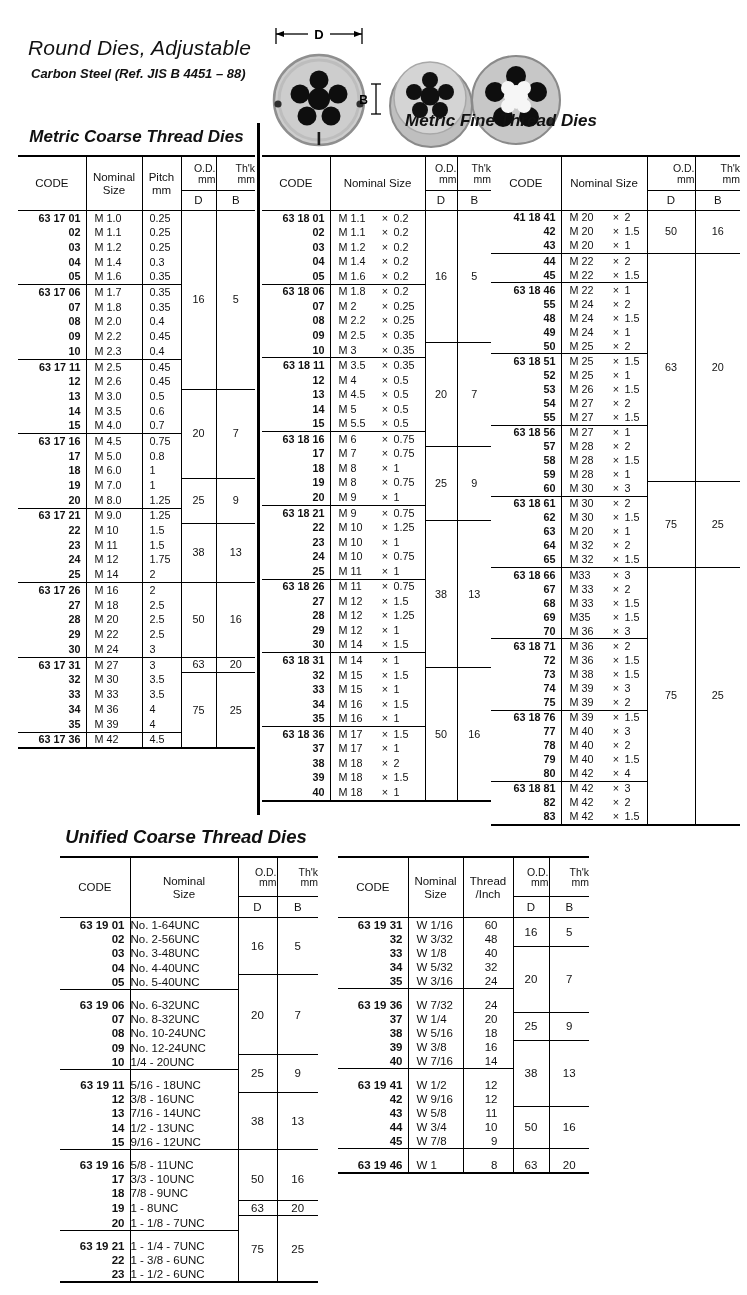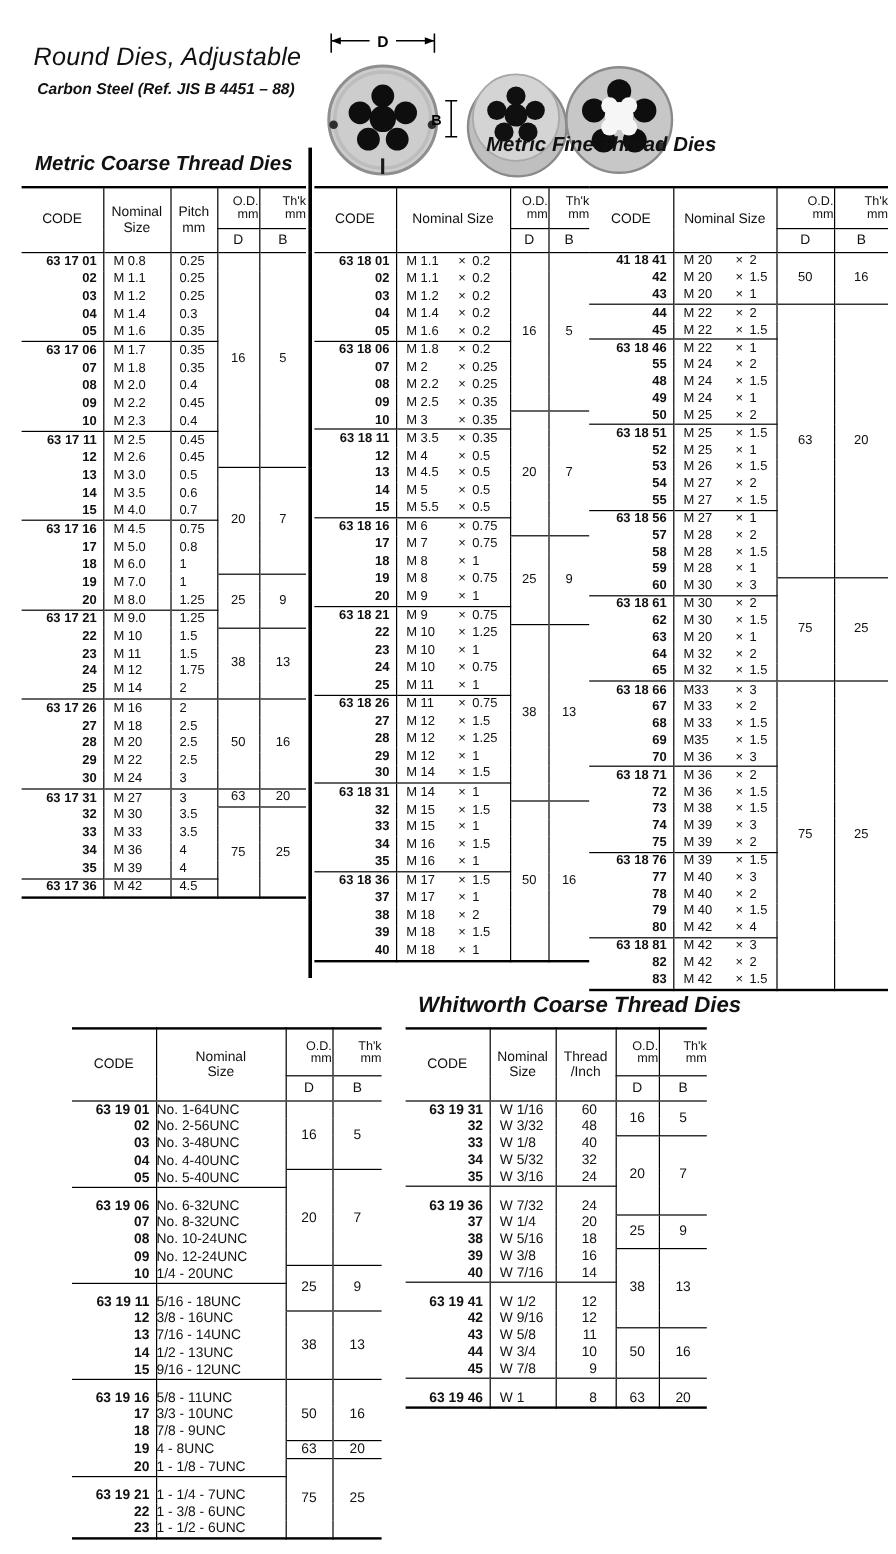--- a/index.html
+++ b/index.html
@@ -125,21 +125,21 @@
         <circle cx="240" cy="94" r="7"></circle>
           <circle cx="256" cy="94" r="7"></circle>
       </g>
       <circle cx="283" cy="110" r="3.4" fill="#2e2e2e"></circle>
     </g>
   </svg>
 
   <div class="sec-title" style="left:18px;width:237px;top:127px;">Metric Coarse Thread Dies</div>
   <div class="sec-title" style="left:262px;width:478px;top:111px;">Metric Fine Thread Dies</div>
   <div class="vdivider"></div>
-  <div class="sec-title big" style="left:330px;width:306px;top:826px;">Whitworth Coarse Thread Dies</div>
+  <div class="sec-title big" style="left:40px;width:292px;top:826px;">Unified Coarse Thread Dies</div>
 
   <table class="tbl coarse" style="left:18px;top:155px;width:237px;">
     <colgroup>
         <col style="width:68px">
         <col style="width:56px">
         <col style="width:39px">
         <col style="width:35px">
         <col style="width:39px">
       </colgroup>
     <thead>
@@ -163,21 +163,21 @@
           </th>
       </tr>
       <tr>
         <th>D</th>
         <th>B</th>
       </tr>
     </thead>
     <tbody id="mc-body">
         <tr>
           <td class="c">63 17 01</td>
-          <td class="s">M 0.8</td>
+          <td class="s">M 1.0</td>
           <td class="p">0.25</td>
           <td class="od" rowspan="12">16</td>
           <td class="thk" rowspan="12">5</td>
         </tr>
         <tr>
           <td class="c">02</td>
           <td class="s">M 1.1</td>
           <td class="p">0.25</td>
         </tr>
         <tr>
@@ -879,21 +879,21 @@
         <tr>
           <td class="c">17</td>
           <td class="s">3/3  - 10UNC</td>
         </tr>
         <tr>
           <td class="c">18</td>
           <td class="s">7/8  -  9UNC</td>
         </tr>
         <tr>
           <td class="c">19</td>
-          <td class="s">4    -  8UNC</td>
+          <td class="s">1    -  8UNC</td>
           <td class="od" rowspan="1">63</td>
           <td class="thk" rowspan="1">20</td>
         </tr>
         <tr>
           <td class="c">20</td>
           <td class="s">1 - 1/8  -  7UNC</td>
           <td class="od" rowspan="4">75</td>
           <td class="thk" rowspan="4">25</td>
         </tr>
         <tr class="gs">

